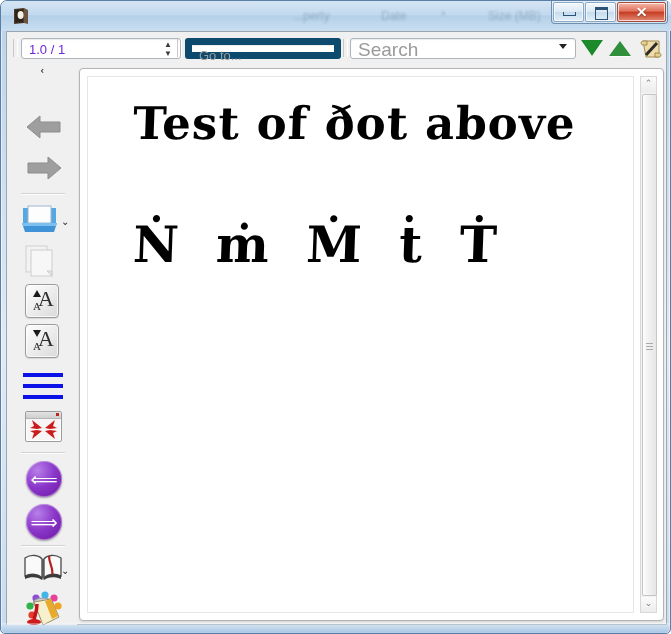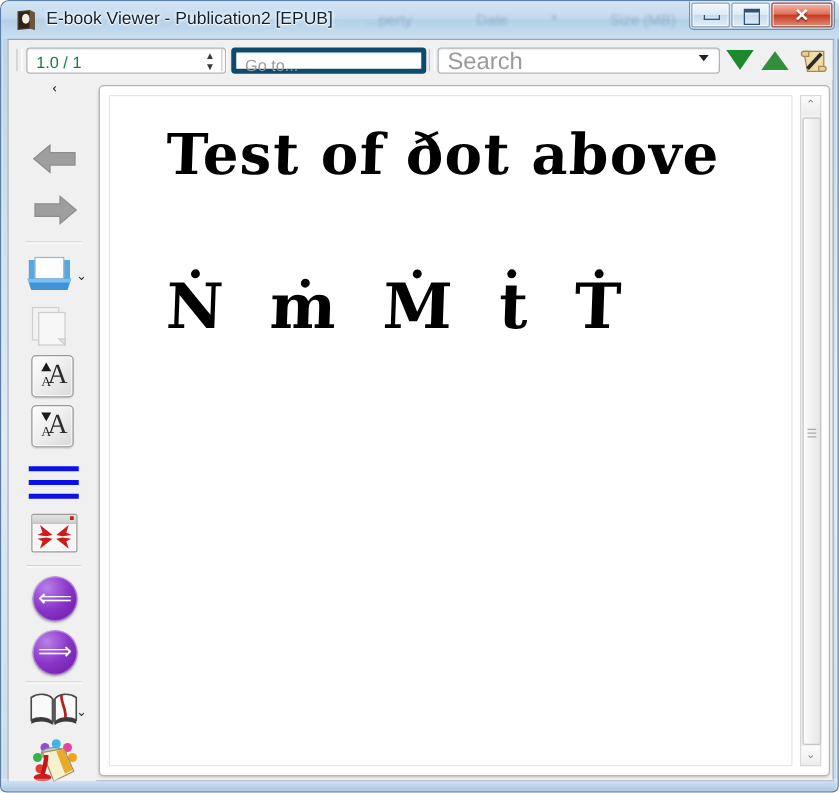--- a/index.html
+++ b/index.html
@@ -151,39 +151,39 @@
     left: 14px; top: 6px;
     width: 160px; height: 21px;
     box-sizing: border-box;
     background: #ffffff;
     border: 1px solid #aeb5bb;
     border-radius: 3px;
     box-shadow: inset 0 1px 1px rgba(0,0,0,0.08);
   }
   #pagebox-value {
     position:absolute; left:7px; top:2px;
-    font-size: 13px; color:#15803d;
+    font-size: 13px; color:#6d28d9;
     line-height:17px;
   }
   #pagebox-spin {
     position:absolute; right:6px; top:1px;
     width:12px; height:19px;
     color:#3a3a3a;
     font-size:8px;
     line-height:9px;
     text-align:center;
     cursor:pointer;
   }
   #gotobox {
     position: absolute;
     left: 178px; top: 6px;
     width: 156px; height: 21px;
     box-sizing: border-box;
     background: #ffffff;
-    border: 4px solid #0c4a6e;
+    border: 7px solid #0c4a6e;
     border-radius: 3px;
     box-shadow: inset 0 1px 1px rgba(0,0,0,0.08);
   }
   #gotobox-ph {
     position:absolute; left:7px; top:2px;
     font-size:13px; color:#9a9a9a; line-height:17px;
   }
   #searchbox {
     position: absolute;
     left: 343px; top: 6px;
@@ -426,21 +426,20 @@
     <span class="ghost" style="left:440px;">*</span>
     <span class="ghost" style="left:487px;">Size (MB)</span>
 
     <svg id="title-icon" viewBox="0 0 18 18">
       <path d="M2 2 L12 1 L12 16 L2 17 Z" fill="#4a3a2a"></path>
       <path d="M3.2 3 L11 2.2 L11 15 L3.2 15.8 Z" fill="#2e2318"></path>
       <ellipse cx="8.6" cy="8" rx="3" ry="4" fill="#f2efe6"></ellipse>
       <path d="M12 1 L16 3 L16 17 L12 16 Z" fill="#6b5540"></path>
     </svg>
 
-    <div id="title-text">E-book Viewer - Publication2 [EPUB]</div>
 
     <div id="win-buttons">
       <div class="win-btn">
         <span class="min-bar"></span>
       </div>
       <div class="win-btn">
         <span class="max-box"></span>
       </div>
       <div class="win-btn" id="btn-close">
         <span class="win-glyph">✕</span>

